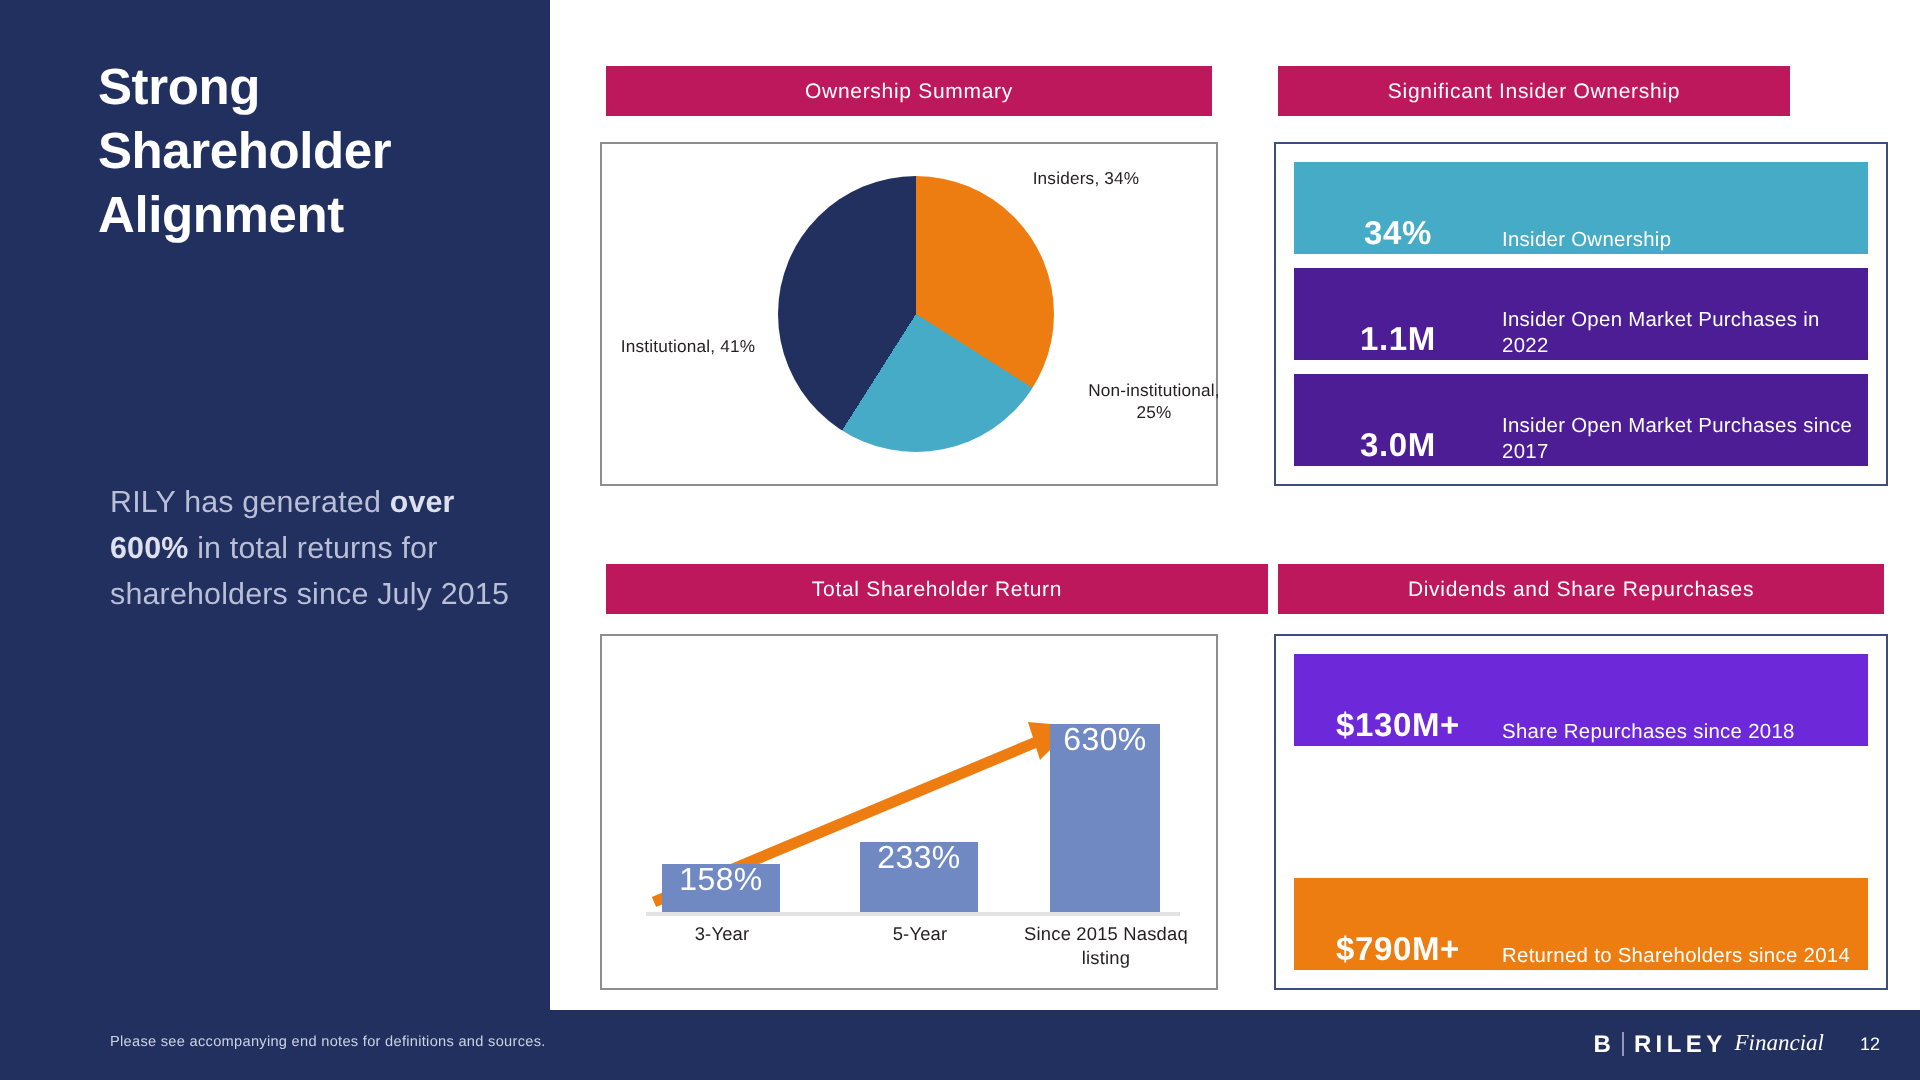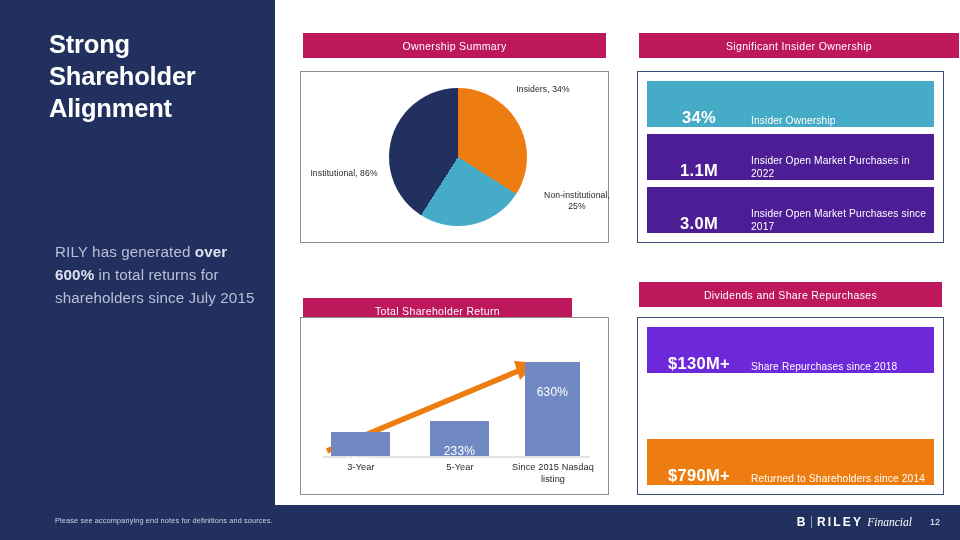--- a/index.html
+++ b/index.html
@@ -124,23 +124,23 @@
     position: absolute;
     background: #ffffff;
     box-sizing: border-box;
   }
   .card-body.gray-border { border: 1.3px solid #8d8d8d; }
   .card-body.navy-border { border: 1.8px solid #3c4d7e; }
 
   
   #hdr-ownership   { left: 303px; top: 33px;  width: 303px; }
   #body-ownership  { left: 300px; top: 71px;  width: 309px; height: 172px; }
-  #hdr-insider     { left: 639px; top: 33px;  width: 320px; }
+  #hdr-insider     { left: 639px; top: 33px;  width: 256px; }
   #body-insider    { left: 637px; top: 71px;  width: 307px; height: 172px; }
-  #hdr-tsr         { left: 303px; top: 298px; width: 269px; }
+  #hdr-tsr         { left: 303px; top: 282px; width: 331px; }
   #body-tsr        { left: 300px; top: 317px; width: 309px; height: 178px; }
   #hdr-dividends   { left: 639px; top: 282px; width: 303px; }
   #body-dividends  { left: 637px; top: 317px; width: 307px; height: 178px; }
 
   
   .pie-wrap {
     position: absolute;
     left: 88px;
     top: 16px;
     width: 138px;
@@ -205,24 +205,24 @@
     left: 22px;
     right: 18px;
     top: 138px;
     height: 1.5px;
     background: #e3e3e3;
   }
   .bar {
     position: absolute;
     background: #7089c3;
     color: #ffffff;
-    font-size: 12px;
+    font-size: 16px;
     text-align: center;
     box-sizing: border-box;
-    padding-top: 23px;
+    padding-top: 0;
     letter-spacing: 0.2px;
   }
   #bar-0 { left: 30px;  top: 110px; width: 59px;  height: 28px; }
   #bar-1 { left: 129px; top: 99px;  width: 59px;  height: 39px; }
   #bar-2 { left: 224px; top: 44px;  width: 55px;  height: 94px; }
   .bar-cat {
     position: absolute;
     color: #231f20;
     font-size: 9.2px;
     text-align: center;
@@ -248,21 +248,21 @@
   <div class="left-panel"></div>
   <div class="slide-title">Strong Shareholder Alignment</div>
   <div class="left-body"><span>RILY has generated </span><b>over 600%</b><span> in total returns for shareholders since July 2015</span></div>
 
   <div class="card-header" id="hdr-ownership">Ownership Summary</div>
   <div class="card-body gray-border" id="body-ownership">
     <div class="pie-wrap">
       <div class="pie" id="pie-graphic" style="background: conic-gradient(rgb(238, 125, 17) 0deg, rgb(238, 125, 17) 122.4deg, rgb(69, 171, 198) 122.4deg, rgb(69, 171, 198) 212.4deg, rgb(34, 48, 95) 212.4deg, rgb(34, 48, 95) 360deg);"></div>
     </div>
     <div class="pie-label" id="pie-label-insiders">Insiders, 34%</div>
-    <div class="pie-label" id="pie-label-institutional">Institutional, 86%</div>
+    <div class="pie-label" id="pie-label-institutional">Institutional, 41%</div>
     <div class="pie-label" id="pie-label-noninst">Non-institutional, 25%</div>
   </div>
 
   <div class="card-header" id="hdr-insider">Significant Insider Ownership</div>
   <div class="card-body navy-border" id="body-insider">
     <div class="stat-list" id="insider-stat-list">
         <div class="stat-row" style="background: rgb(69, 171, 198);">
           <div class="stat-value">34%</div>
           <div class="stat-label">Insider Ownership</div>
         </div>

